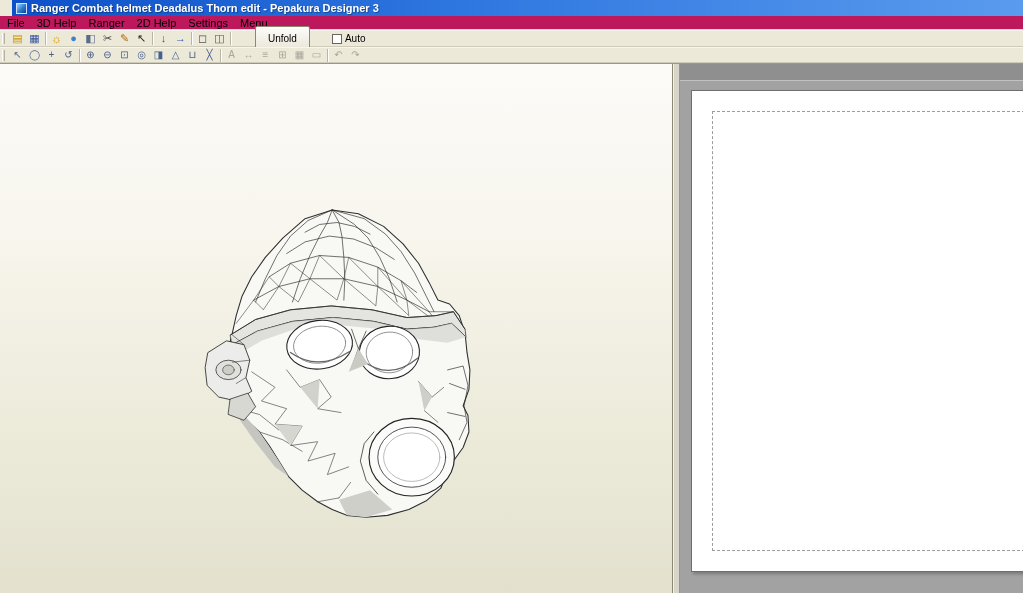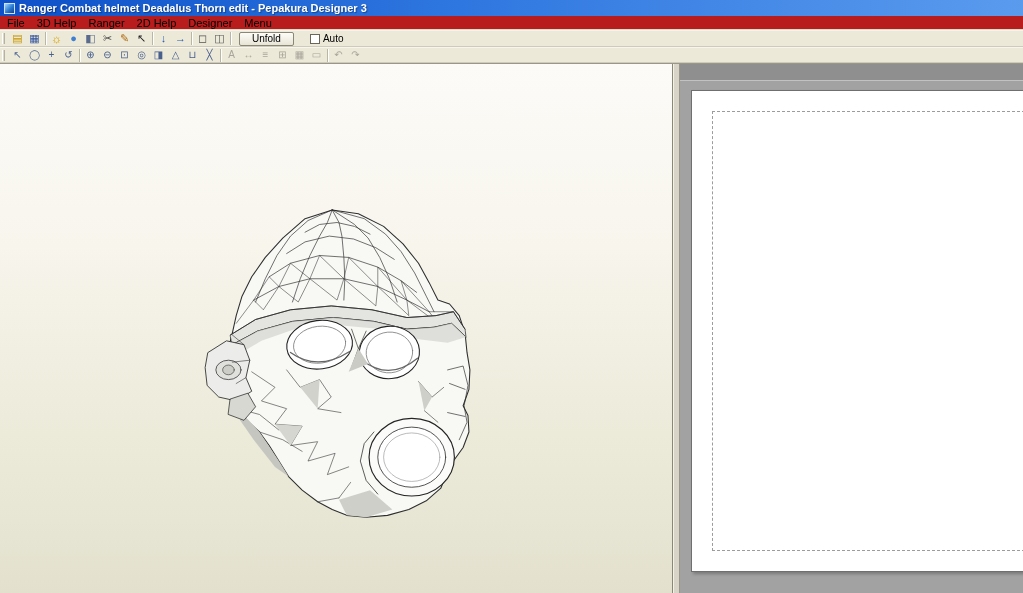--- a/index.html
+++ b/index.html
@@ -1,39 +1,39 @@
 <!DOCTYPE html>
 <html><head>
 <meta charset="utf-8">
 <style>
   *{box-sizing:border-box;margin:0;padding:0}
   html,body{width:1023px;height:593px;overflow:hidden;font-family:"Liberation Sans",sans-serif;background:#d4d0c8;}
   .window{width:1023px;height:593px;display:flex;flex-direction:column;background:#ece9d8;}
 
   
   .titlebar{height:16px;flex:0 0 16px;display:flex;align-items:center;gap:4px;padding:0 4px;
-    background:linear-gradient(90deg,#0d50c8 0%,#2f77e0 45%,#5a9bee 100%);}
+    background:linear-gradient(90deg,#0d50c8 0%,#2f77e0 45%,#5a9bee 100%);margin-left:12px;}
   .app-icon{width:11px;height:11px;flex:0 0 11px;border:1px solid #cfe0ff;
     background:linear-gradient(135deg,#9fd4ff 0%,#2a7ad0 55%,#123f88 100%);}
   .title-text{color:#fff;font-size:11px;font-weight:bold;white-space:nowrap;text-shadow:1px 1px 1px rgba(0,0,0,.35);}
 
   
-  .menubar{height:14px;flex:0 0 14px;display:flex;align-items:center;background:#b91c1c;padding-left:1px;font-size:11px;border-bottom:1px solid #e0dccb;}
+  .menubar{height:14px;flex:0 0 14px;display:flex;align-items:center;background:#be185d;padding-left:1px;font-size:11px;border-bottom:1px solid #e0dccb;}
   .menu-item{padding:0 6px;height:14px;line-height:14px;color:#000;cursor:default;}
 
   
   .toolbar{display:flex;align-items:center;background:#ece9d8;border-top:1px solid #f7f5ec;border-bottom:1px solid #cfcbbb;}
   .toolbar.row1{height:17px;flex:0 0 17px;}
   .toolbar.row2{height:16px;flex:0 0 16px;}
   .grip{width:3px;height:11px;margin:0 4px 0 2px;border-left:1px solid #fff;border-right:1px solid #b6b2a2;background:#ddd9c9;}
   .tb-icon{min-width:17px;height:15px;display:flex;align-items:center;justify-content:center;font-size:11px;line-height:1;color:#333;cursor:default;}
   .tb-sep{width:1px;height:13px;background:#bab6a6;box-shadow:1px 0 0 #fff;margin:0 2px;}
-  .btn-unfold{margin:0 6px;height:14px;padding:0 12px;display:flex;align-items:center;font-size:10px;color:#000;
+  .btn-unfold{margin:0 22px;height:14px;padding:12px 12px;display:flex;align-items:center;font-size:10px;color:#000;
     background:linear-gradient(180deg,#fdfcf9,#e8e5d6);border:1px solid #8a8775;border-radius:2px;font-family:"Liberation Sans",sans-serif;}
-  .auto{display:flex;align-items:center;gap:3px;font-size:10px;margin-left:10px;color:#000;}
+  .auto{display:flex;align-items:center;gap:3px;font-size:10px;margin-left:0;color:#000;}
   .checkbox{width:10px;height:10px;background:#fff;border:1px solid #6a675a;}
 
   
   [data-name="open-file-icon"]{color:#c79500}
   [data-name="save-icon"]{color:#33539e}
   [data-name="light-bulb-icon"]{color:#d9a400;font-size:12px}
   [data-name="material-sphere-icon"]{color:#3f7fd2}
   [data-name="mirror-icon"]{color:#5a6b8c}
   [data-name="scissors-icon"]{color:#4a4a4a}
   [data-name="pen-icon"]{color:#b06f1a}
@@ -63,21 +63,21 @@
   <div class="titlebar" data-name="titlebar">
     <span class="app-icon" data-name="app-icon"></span>
     <span class="title-text" data-name="window-title">Ranger Combat helmet Deadalus Thorn edit - Pepakura Designer 3</span>
   </div>
 
   <div class="menubar" data-name="menubar">
     <span class="menu-item" data-name="menu-file">File</span>
     <span class="menu-item" data-name="menu-3d-menu">3D Help</span>
     <span class="menu-item" data-name="menu-others">Ranger</span>
     <span class="menu-item" data-name="menu-2d-menu">2D Help</span>
-    <span class="menu-item" data-name="menu-settings">Designer</span>
+    <span class="menu-item" data-name="menu-settings">Settings</span>
     <span class="menu-item" data-name="menu-help">Menu</span>
   </div>
 
   <div class="toolbar row1" data-name="main-toolbar">
     <span class="grip" data-name="toolbar-grip"></span>
     <span class="tb-icon" data-name="open-file-icon">▤</span>
     <span class="tb-icon" data-name="save-icon">▦</span>
     <span class="tb-sep" data-name="toolbar-separator"></span>
     <span class="tb-icon" data-name="light-bulb-icon">☼</span>
     <span class="tb-icon" data-name="material-sphere-icon">●</span>

